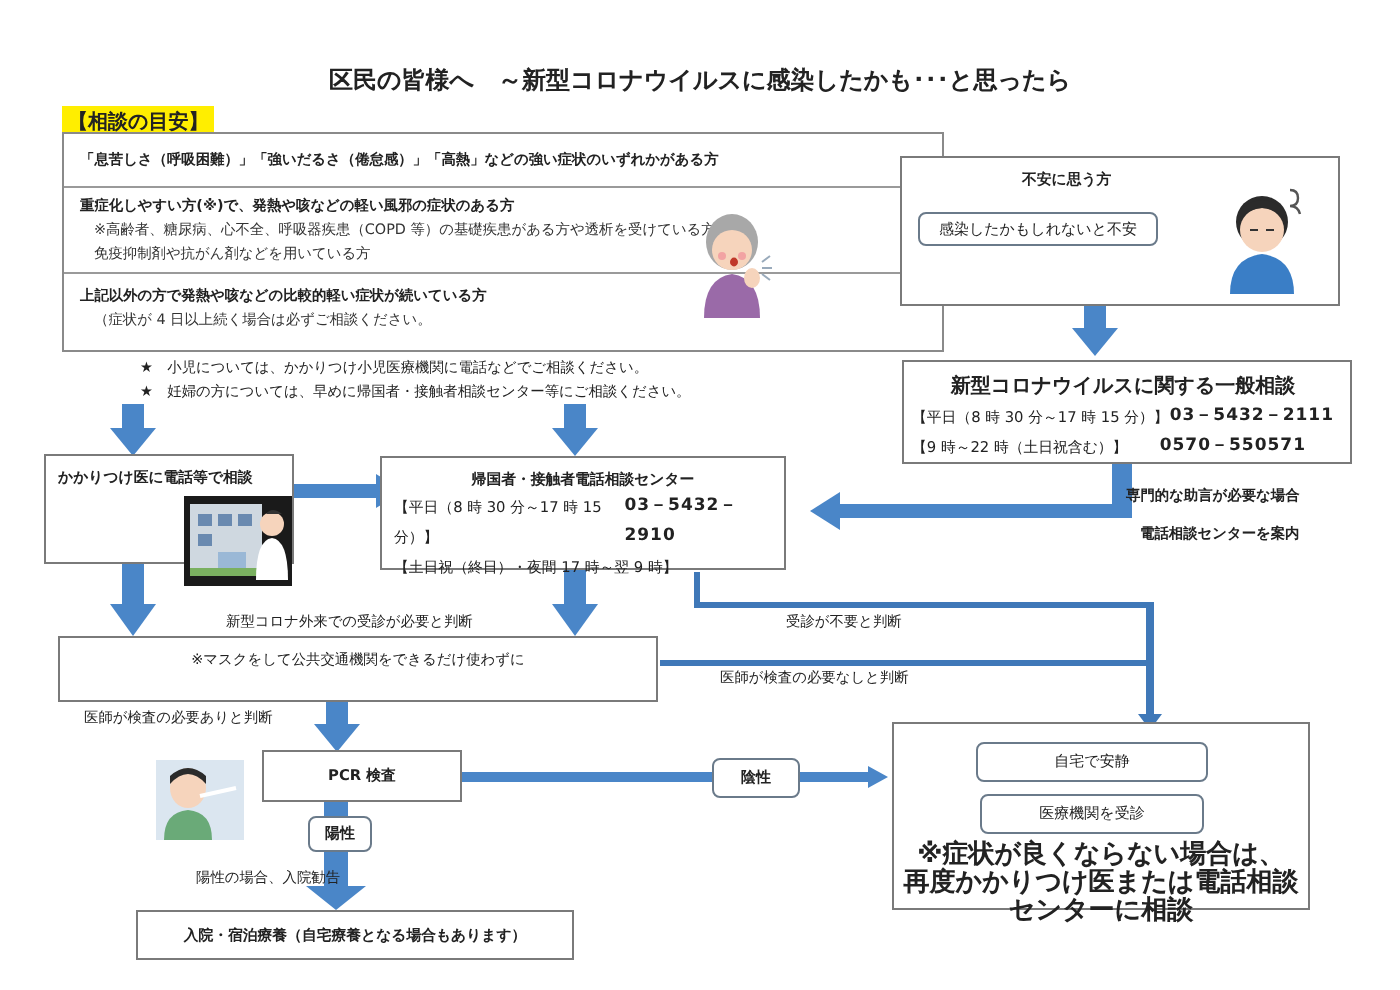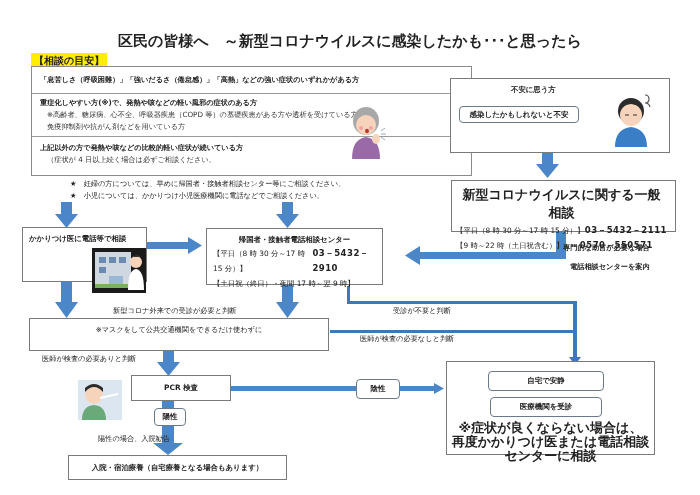--- a/index.html
+++ b/index.html
@@ -1,30 +1,30 @@
 <!DOCTYPE html>
 <html><head>
 <meta charset="utf-8">
 <style>
   * { box-sizing: border-box; margin: 0; padding: 0; }
   html, body { width: 700px; height: 495px; background: #ffffff; overflow: hidden; }
   body { position: relative; font-family: "DejaVu Sans", sans-serif; color: #222; }
   .abs { position: absolute; }
-  .title { left: 0; top: 32px; width: 700px; text-align: center; font-size: 15px; font-weight: bold; color: #222; }
+  .title { left: 0; top: 32px; width: 700px; text-align: center; font-size: 12px; font-weight: bold; color: #222; }
   .tag { left: 31px; top: 53px; background: #ffee00; font-size: 10px; font-weight: bold; padding: 1px 3px; color: #222; }
   .criteria { left: 31px; top: 66px; width: 441px; height: 110px; border: 1px solid #8a8a8a; background: #fff; }
   .crow { position: absolute; left: 0; width: 100%; border-bottom: 1px solid #9a9a9a; font-size: 7.2px; line-height: 12px; padding-left: 8px; }
   .crow b { font-weight: bold; }
   .crow .sub { padding-left: 7px; color: #333; }
   .notes { left: 70px; top: 178px; font-size: 7.2px; line-height: 12px; color: #222; }
   .box { position: absolute; border: 1px solid #7a7a7a; background: #fff; }
   .boxtitle { font-weight: bold; font-size: 7.8px; text-align: center; }
   .phone-row { display: flex; justify-content: space-between; font-size: 7.4px; line-height: 15px; }
   .phone-row .num { font-weight: bold; font-size: 8.5px; letter-spacing: 0.5px; }
-  .pill { position: absolute; border: 1px solid #6a7a8a; border-radius: 4px; background: #fff; font-size: 7.5px; text-align: center; font-weight: bold; }
+  .pill { position: absolute; border: 1px solid #6a7a8a; border-radius: 4px; background: #fff; font-size: 7.5px; text-align: center; }
   .label { position: absolute; font-size: 7.2px; color: #222; white-space: nowrap; }
   .label.bold { font-weight: bold; }
   svg.flow { position: absolute; left: 0; top: 0; }
   .illus { position: absolute; }
 </style>
 </head>
 <body>
 
 <div class="abs title">区民の皆様へ　～新型コロナウイルスに感染したかも･･･と思ったら</div>
 
@@ -50,22 +50,22 @@
     <circle cx="15" cy="25" r="2" fill="#f2a3a3"></circle>
     <circle cx="25" cy="25" r="2" fill="#f2a3a3"></circle>
     <ellipse cx="21" cy="28" rx="2" ry="2.2" fill="#c0392b"></ellipse>
     <path d="M6 56 Q6 36 20 34 Q34 36 34 56 Z" fill="#9a6aa8"></path>
     <ellipse cx="30" cy="36" rx="4" ry="5" fill="#f6d4bc"></ellipse>
     <path d="M35 28 l4 -3 M35 31 l5 0 M35 34 l4 3" stroke="#9ab" stroke-width="1"></path>
   </svg>
 </div>
 
 <div class="abs notes">
+  <div>★　小児については、かかりつけ小児医療機関に電話などでご相談ください。</div>
   <div>★　妊婦の方については、早めに帰国者・接触者相談センター等にご相談ください。</div>
-  <div>★　小児については、かかりつけ小児医療機関に電話などでご相談ください。</div>
 </div>
 
 <svg class="flow" width="700" height="495">
   <defs>
     <marker id="ah" markerWidth="6" markerHeight="6" refX="3" refY="3" orient="auto" markerUnits="userSpaceOnUse">
       <path d="M0,0 L6,3 L0,6 Z" fill="#4a86c8"></path>
     </marker>
   </defs>
 
   <g>
@@ -137,21 +137,21 @@
     <ellipse cx="20" cy="26" rx="11" ry="11" fill="#f6d4bc"></ellipse>
     <path d="M9 20 Q20 10 31 20 L31 16 Q20 6 9 16 Z" fill="#2b2b2b"></path>
     <line x1="14" y1="26" x2="18" y2="26" stroke="#333" stroke-width="1"></line>
     <line x1="22" y1="26" x2="26" y2="26" stroke="#333" stroke-width="1"></line>
     <path d="M4 58 Q4 40 20 38 Q36 40 36 58 Z" fill="#3a7ec6"></path>
     <path d="M34 6 q4 0 4 4 q0 4 -4 4 q4 0 5 4" stroke="#555" stroke-width="1.2" fill="none"></path>
   </svg>
 </div>
 
 <div class="box" style="left:451px;top:180px;width:225px;height:52px;padding:5px 8px 0 4px;">
-  <div class="boxtitle" style="margin-bottom:1px;font-size:13px;">新型コロナウイルスに関する一般相談</div>
+  <div class="boxtitle" style="margin-bottom:1px;font-size:10px;">新型コロナウイルスに関する一般相談</div>
   <div class="phone-row">
     <span>【平日（8 時 30 分～17 時 15 分）】</span>
     <span class="num">03－5432－2111</span>
   </div>
   <div class="phone-row">
     <span>【9 時～22 時（土日祝含む）】</span>
     <span class="num" style="margin-right:14px;">0570－550571</span>
   </div>
 </div>
 
@@ -168,21 +168,21 @@
     <rect x="27" y="9" width="7" height="6" fill="#6a8ab0"></rect>
     <rect x="7" y="19" width="7" height="6" fill="#6a8ab0"></rect>
     <rect x="17" y="28" width="14" height="12" fill="#9ab8d6"></rect>
     <rect x="3" y="36" width="36" height="4" fill="#7ab060"></rect>
     <circle cx="44" cy="14" r="6" fill="#f6d4bc"></circle>
     <path d="M41 9 Q44 5 49 9" fill="#333"></path>
     <path d="M36 42 Q36 22 44 21 Q52 22 52 42 Z" fill="#ffffff"></path>
   </svg>
 </div>
 
-<div class="box" style="left:206px;top:228px;width:177px;height:57px;padding:6px 6px 0 6px;">
+<div class="box" style="left:190px;top:228px;width:203px;height:57px;padding:6px 6px 0 6px;">
   <div class="boxtitle" style="margin-bottom:1px;font-size:7.4px;">帰国者・接触者電話相談センター</div>
   <div class="phone-row">
     <span>【平日（8 時 30 分～17 時 15 分）】</span>
     <span class="num">03－5432－2910</span>
   </div>
   <div class="phone-row">
     <span>【土日祝（終日）・夜間 17 時～翌 9 時】</span>
   </div>
 </div>
 

